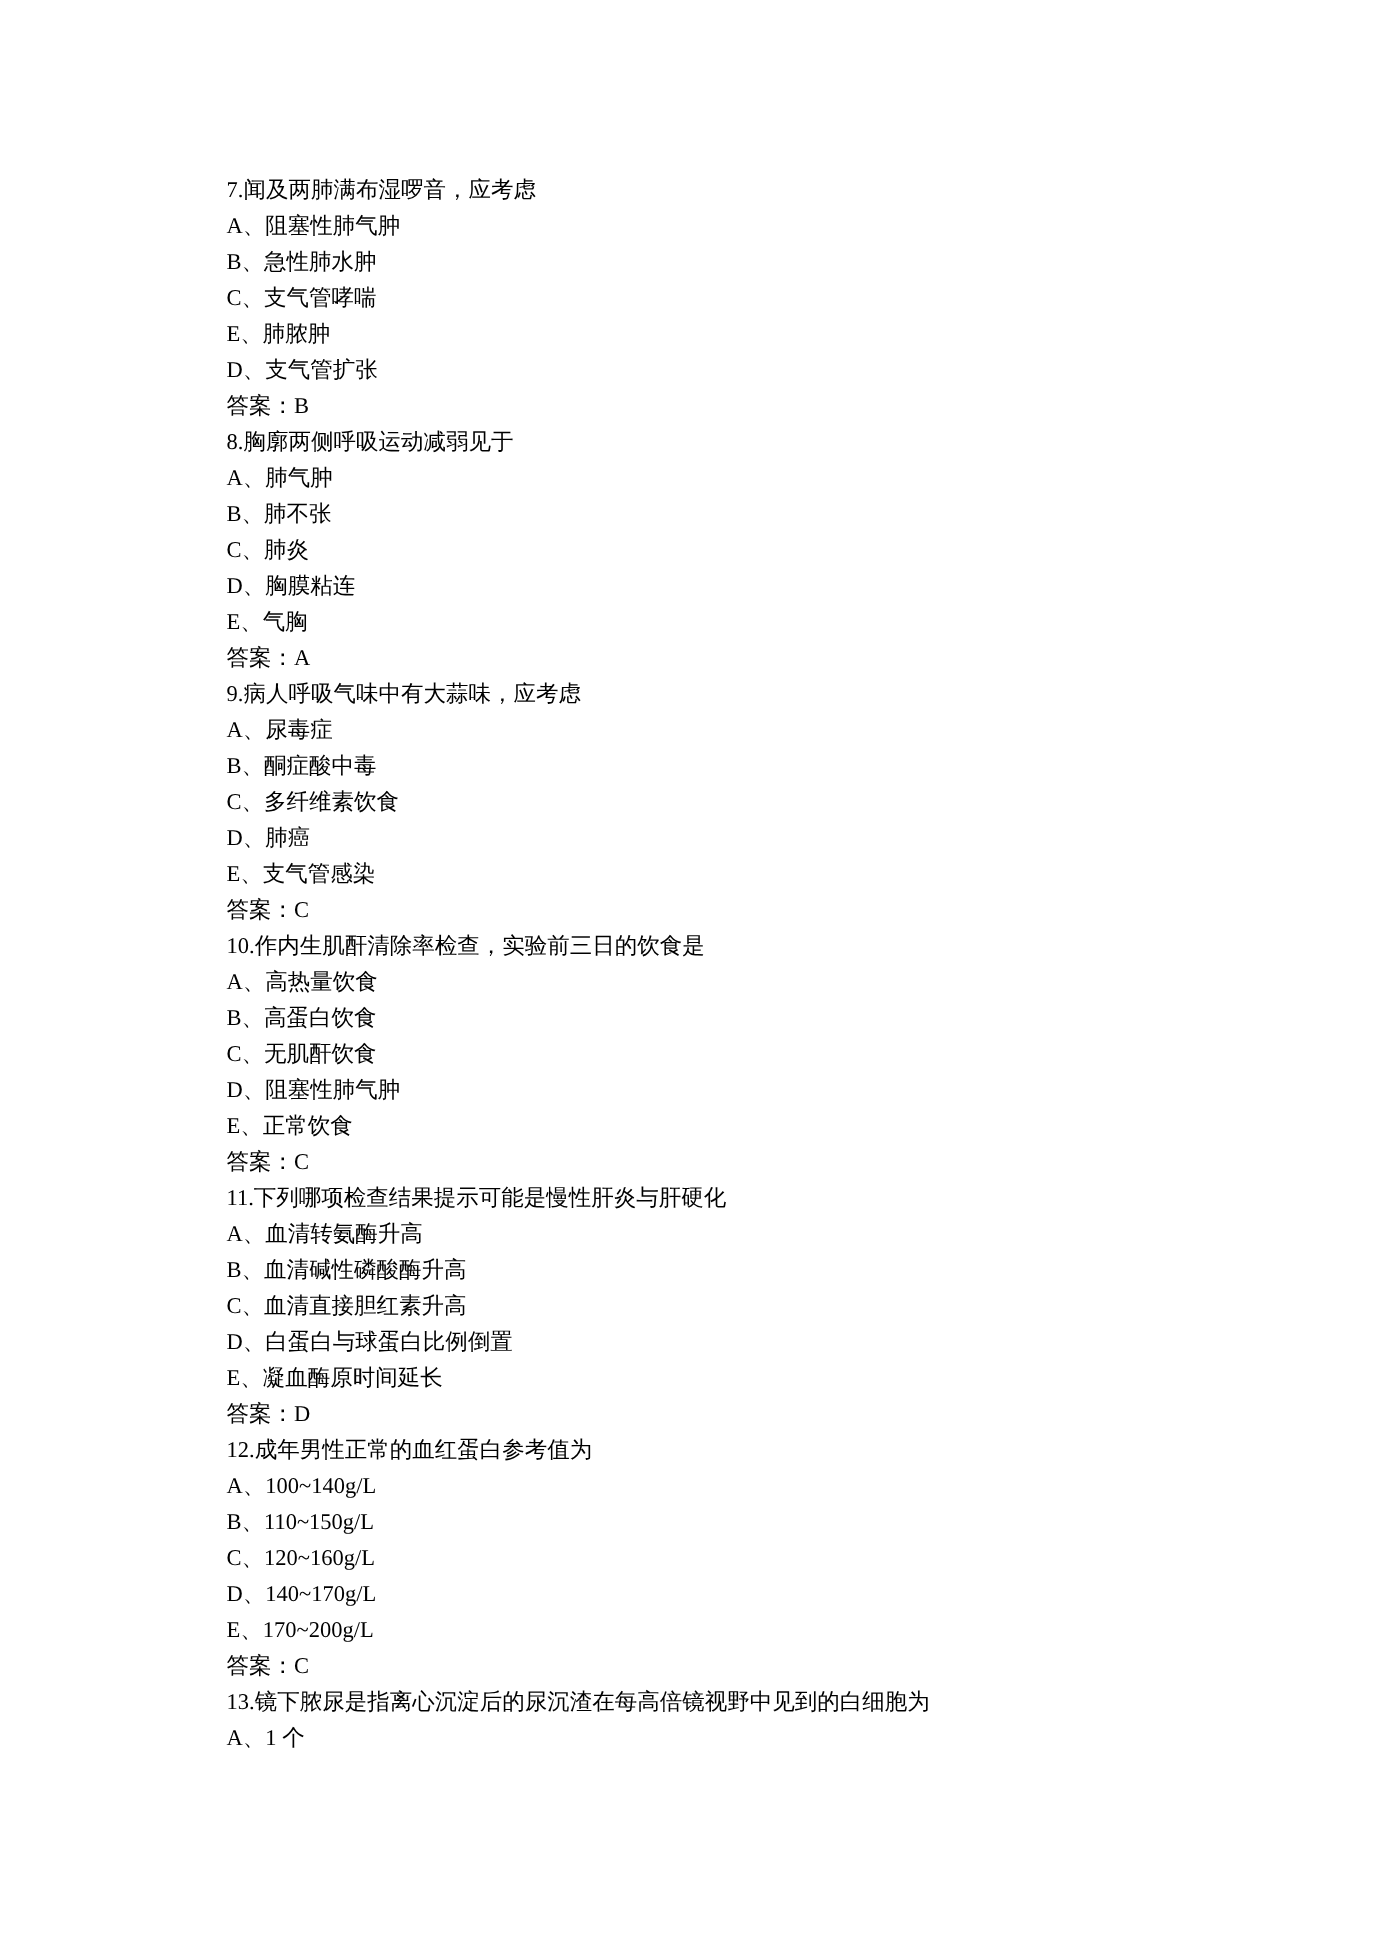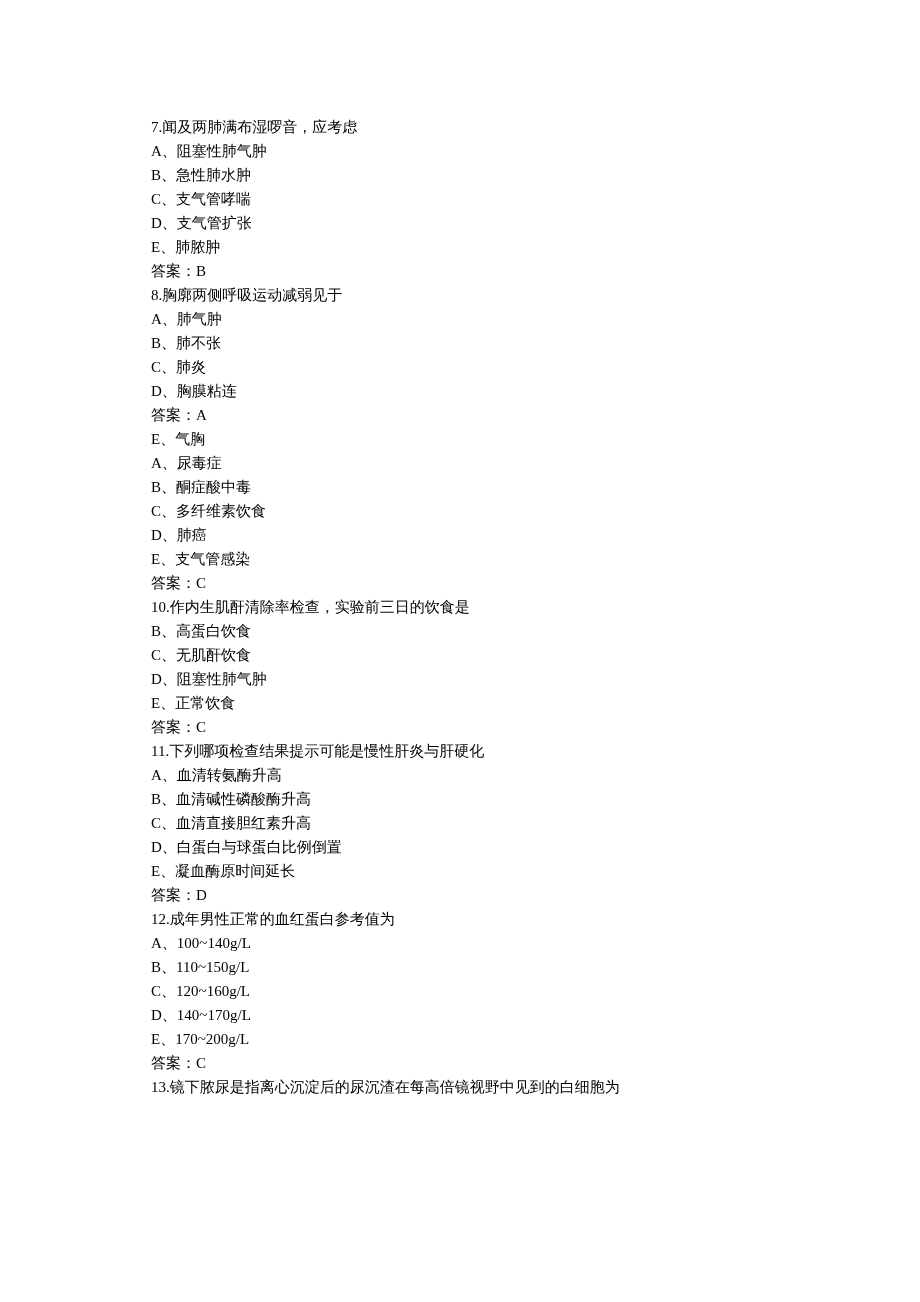--- a/index.html
+++ b/index.html
@@ -25,50 +25,53 @@
   }
 </style>
 </head>
 <body>
 
 <div id="doc">
     <div class="line"><span class="times">7.</span><span>闻及两肺满布湿啰音，应考虑</span></div>
     <div class="line"><span class="times">A</span><span>、</span><span>阻塞性肺气肿</span></div>
     <div class="line"><span class="times">B</span><span>、</span><span>急性肺水肿</span></div>
     <div class="line"><span class="times">C</span><span>、</span><span>支气管哮喘</span></div>
+    <div class="line"><span class="times">E</span><span>、</span><span>肺脓肿</span></div>
     <div class="line"><span class="times">D</span><span>、</span><span>支气管扩张</span></div>
-    <div class="line"><span class="times">E</span><span>、</span><span>肺脓肿</span></div>
     <div class="line"><span>答案：</span><span class="times">B</span></div>
     <div class="line"><span class="times">8.</span><span>胸廓两侧呼吸运动减弱见于</span></div>
     <div class="line"><span class="times">A</span><span>、</span><span>肺气肿</span></div>
     <div class="line"><span class="times">B</span><span>、</span><span>肺不张</span></div>
     <div class="line"><span class="times">C</span><span>、</span><span>肺炎</span></div>
     <div class="line"><span class="times">D</span><span>、</span><span>胸膜粘连</span></div>
+    <div class="line"><span class="times">E</span><span>、</span><span>气胸</span></div>
     <div class="line"><span>答案：</span><span class="times">A</span></div>
-    <div class="line"><span class="times">E</span><span>、</span><span>气胸</span></div>
+    <div class="line"><span class="times">9.</span><span>病人呼吸气味中有大蒜味，应考虑</span></div>
     <div class="line"><span class="times">A</span><span>、</span><span>尿毒症</span></div>
     <div class="line"><span class="times">B</span><span>、</span><span>酮症酸中毒</span></div>
     <div class="line"><span class="times">C</span><span>、</span><span>多纤维素饮食</span></div>
     <div class="line"><span class="times">D</span><span>、</span><span>肺癌</span></div>
     <div class="line"><span class="times">E</span><span>、</span><span>支气管感染</span></div>
     <div class="line"><span>答案：</span><span class="times">C</span></div>
     <div class="line"><span class="times">10.</span><span>作内生肌酐清除率检查，实验前三日的饮食是</span></div>
+    <div class="line"><span class="times">A</span><span>、</span><span>高热量饮食</span></div>
     <div class="line"><span class="times">B</span><span>、</span><span>高蛋白饮食</span></div>
     <div class="line"><span class="times">C</span><span>、</span><span>无肌酐饮食</span></div>
     <div class="line"><span class="times">D</span><span>、</span><span>阻塞性肺气肿</span></div>
     <div class="line"><span class="times">E</span><span>、</span><span>正常饮食</span></div>
     <div class="line"><span>答案：</span><span class="times">C</span></div>
     <div class="line"><span class="times">11.</span><span>下列哪项检查结果提示可能是慢性肝炎与肝硬化</span></div>
     <div class="line"><span class="times">A</span><span>、</span><span>血清转氨酶升高</span></div>
     <div class="line"><span class="times">B</span><span>、</span><span>血清碱性磷酸酶升高</span></div>
     <div class="line"><span class="times">C</span><span>、</span><span>血清直接胆红素升高</span></div>
     <div class="line"><span class="times">D</span><span>、</span><span>白蛋白与球蛋白比例倒置</span></div>
     <div class="line"><span class="times">E</span><span>、</span><span>凝血酶原时间延长</span></div>
     <div class="line"><span>答案：</span><span class="times">D</span></div>
     <div class="line"><span class="times">12.</span><span>成年男性正常的血红蛋白参考值为</span></div>
     <div class="line"><span class="times">A</span><span>、</span><span>100~140g/L</span></div>
     <div class="line"><span class="times">B</span><span>、</span><span>110~150g/L</span></div>
     <div class="line"><span class="times">C</span><span>、</span><span>120~160g/L</span></div>
     <div class="line"><span class="times">D</span><span>、</span><span>140~170g/L</span></div>
     <div class="line"><span class="times">E</span><span>、</span><span>170~200g/L</span></div>
     <div class="line"><span>答案：</span><span class="times">C</span></div>
     <div class="line"><span class="times">13.</span><span>镜下脓尿是指离心沉淀后的尿沉渣在每高倍镜视野中见到的白细胞为</span></div>
+    <div class="line"><span class="times">A</span><span>、</span><span>1 个</span></div>
   </div>
 
 </body></html>

